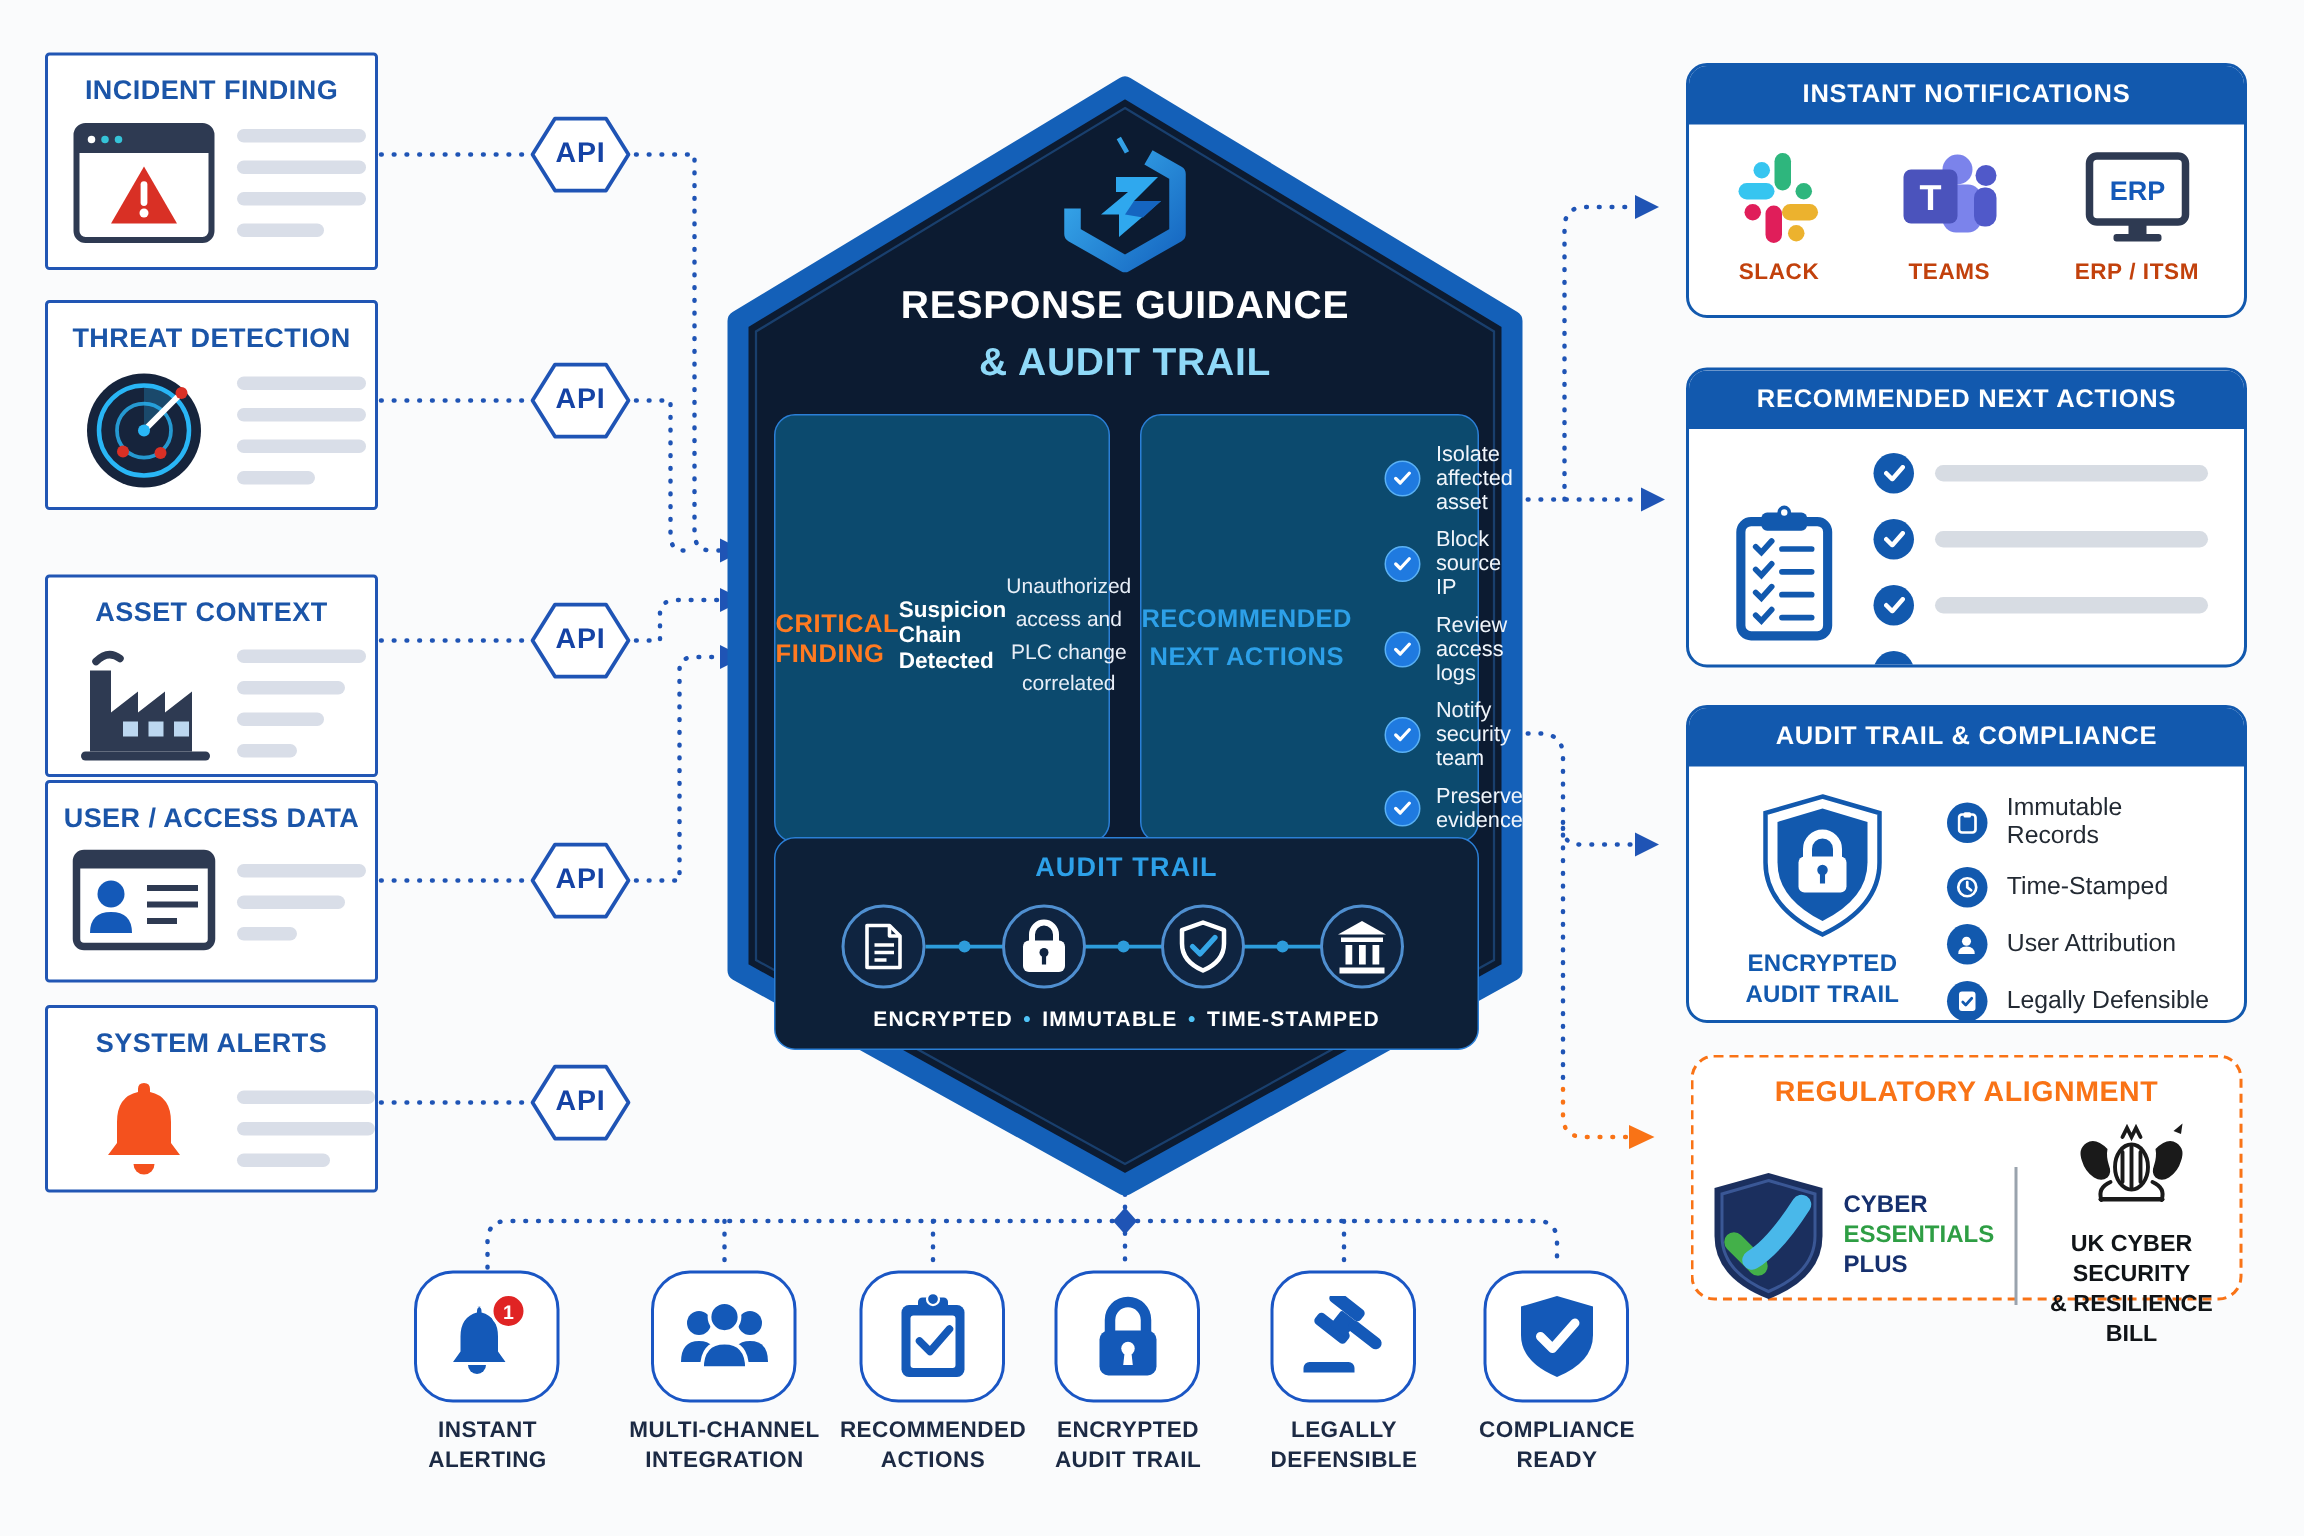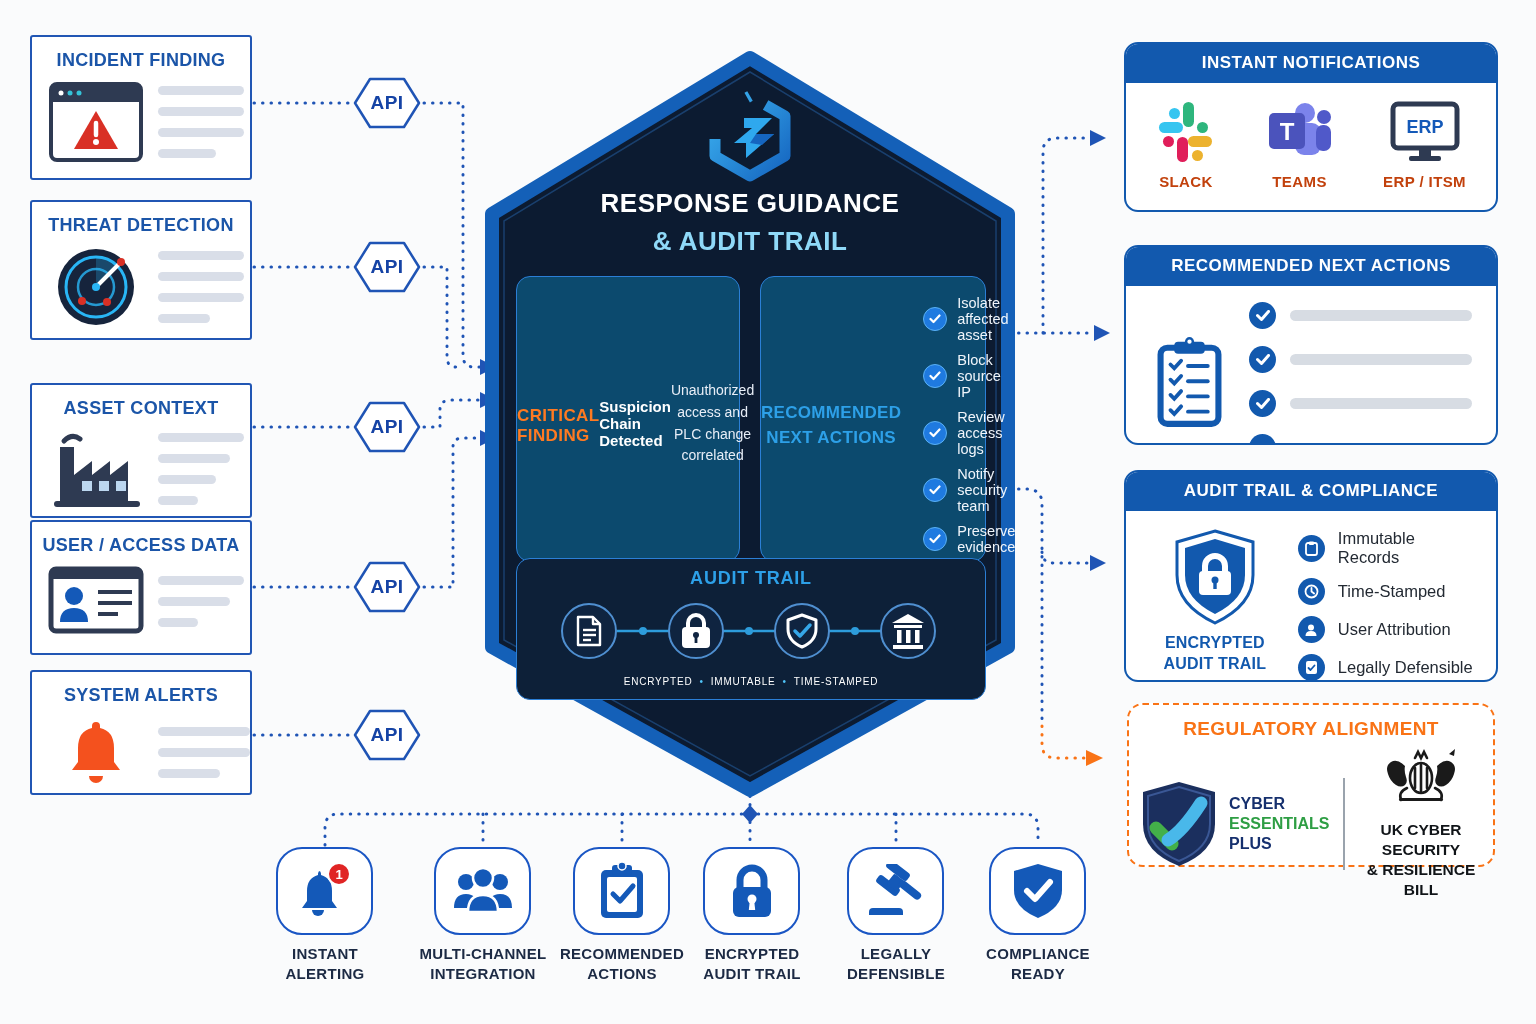--- a/index.html
+++ b/index.html
@@ -57,21 +57,21 @@
   .act-check{width:22px;height:22px;border-radius:50%;background:#1f7ae0;border:1px solid #5ab1f5;
     display:flex;align-items:center;justify-content:center;flex:0 0 22px;}
   .act-check svg{display:block;}
   .act-text{font-size:14.5px;color:#f0f5fb;}
 
   .audit-box{
     position:absolute;left:516px;top:558px;width:470px;height:142px;
     border:1.5px solid #2b7fd6;border-radius:14px;background:#0d2038;box-sizing:border-box;text-align:center;
   }
   .audit-title{margin-top:9px;font-size:18px;font-weight:bold;color:#2da0e8;letter-spacing:.8px;}
-  .audit-tags{position:absolute;left:0;right:0;bottom:12px;font-size:10px;font-weight:normal;color:#ffffff;letter-spacing:.8px;}
+  .audit-tags{position:absolute;left:0;right:0;bottom:12px;font-size:14px;font-weight:bold;color:#ffffff;letter-spacing:.8px;}
   .audit-tags .dotsep{color:#4fc3f7;padding:0 7px;}
 
   
   .out-panel{
     position:absolute;left:1124px;width:374px;background:#fff;border:2px solid #1259ae;
     border-radius:14px;box-sizing:border-box;overflow:hidden;
   }
   .out-head{
     background:#1259ae;color:#fff;text-align:center;font-size:17px;font-weight:bold;
     letter-spacing:.5px;padding:9px 0 10px;

